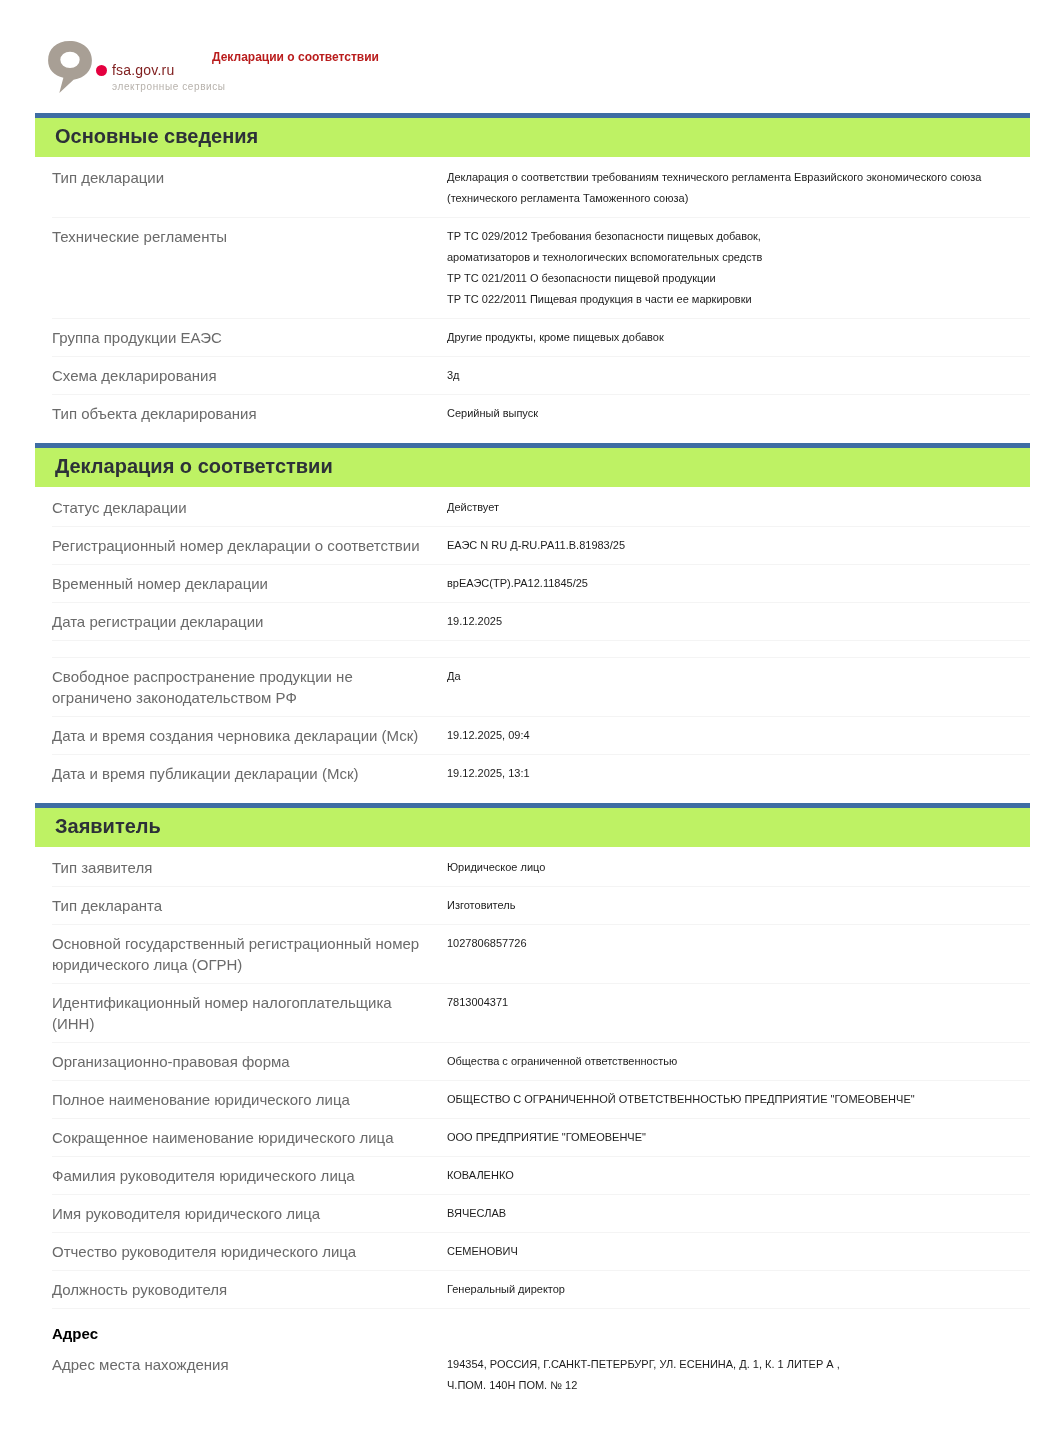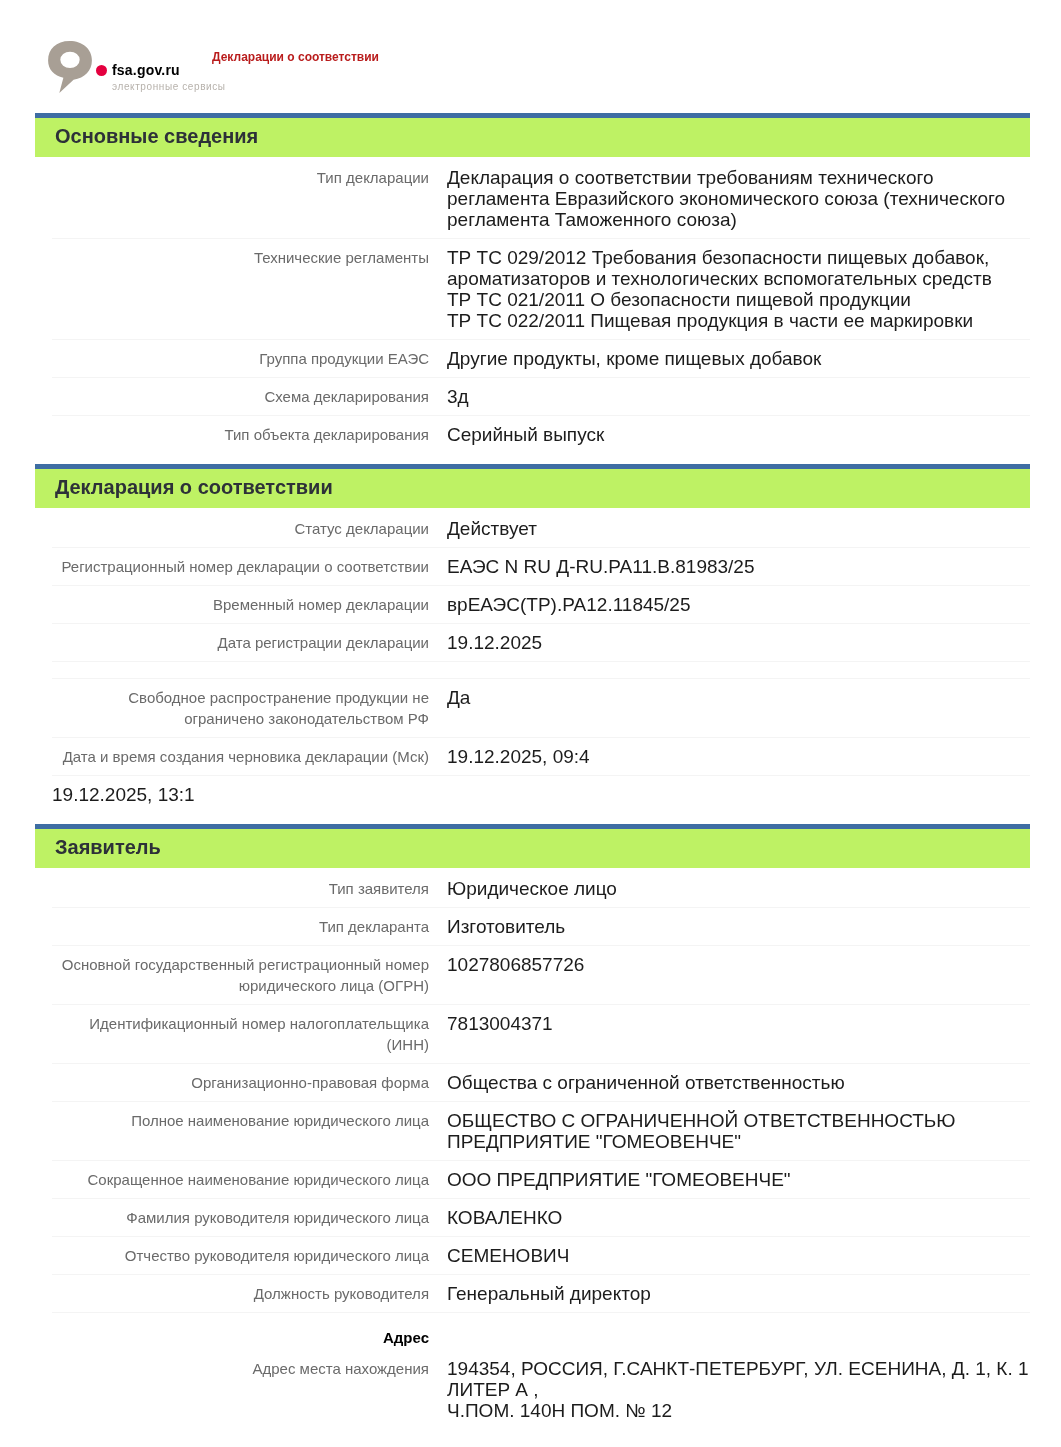--- a/index.html
+++ b/index.html
@@ -12,21 +12,21 @@
   }
   .page{width:1061px;height:1447px;position:relative;}
 
   
   .doc-header{position:relative;height:113px;}
   .logo{position:absolute;left:46px;top:40px;display:flex;align-items:flex-start;}
   .logo-mark{width:48px;height:54px;flex:0 0 auto;}
   .logo-side{margin-left:2px;margin-top:22px;}
   .logo-row{display:flex;align-items:center;}
   .logo-dot{width:11px;height:11px;border-radius:50%;background:#e4003f;margin-right:5px;}
-  .logo-domain{color:#000000;font-size:14px;font-weight:bold;letter-spacing:.2px;}
+  .logo-domain{color:#7f1d1d;font-size:14px;font-weight:normal;letter-spacing:.2px;}
   .logo-sub{color:#b7b2ac;font-size:10px;letter-spacing:.6px;margin-top:3px;margin-left:16px;}
   .doc-title{
     position:absolute;left:212px;top:50px;
     font-size:12px;font-weight:bold;color:#b91c1c;
   }
 
   
   .content{padding:0 31px 0 35px;}
   .band{
     border-top:5px solid #3e6da3;
@@ -38,24 +38,23 @@
   .row{
     display:grid;
     grid-template-columns:395px 1fr;
     padding:8px 0;
     border-bottom:1px solid #f4f4f4;
   }
   .row:last-child{border-bottom:none;}
   .row .label{
     color:#6a6a6a;font-size:15px;line-height:21px;
     padding-right:18px;
-    text-align:right;
   }
   .row .value{
-    color:#1c1c1c;font-size:19px;line-height:21px;
+    color:#1c1c1c;font-size:11px;line-height:21px;
     white-space:pre-line;
   }
   .row.subheading{border-bottom:none;padding-top:14px;padding-bottom:2px;}
   .row.subheading .label{color:#000000;font-weight:bold;}
   section{margin-bottom:11px;}
 </style>
 </head>
 <body>
 
 <div class="page">
@@ -133,20 +132,21 @@
         </div>
         <div class="row">
           <div class="label">Свободное распространение продукции не ограничено законодательством РФ</div>
           <div class="value">Да</div>
         </div>
         <div class="row">
           <div class="label">Дата и время создания черновика декларации (Мск)</div>
           <div class="value">19.12.2025, 09:4</div>
         </div>
         <div class="row">
+          <div class="label">Дата и время публикации декларации  (Мск)</div>
           <div class="value">19.12.2025, 13:1</div>
         </div>
       </div>
     </section>
 
     <section>
       <div class="band">Заявитель</div>
       <div class="rows">
         <div class="row">
           <div class="label">Тип заявителя</div>
@@ -174,20 +174,24 @@
         </div>
         <div class="row">
           <div class="label">Сокращенное наименование юридического лица</div>
           <div class="value">ООО ПРЕДПРИЯТИЕ "ГОМЕОВЕНЧЕ"</div>
         </div>
         <div class="row">
           <div class="label">Фамилия руководителя юридического лица</div>
           <div class="value">КОВАЛЕНКО</div>
         </div>
         <div class="row">
+          <div class="label">Имя руководителя юридического лица</div>
+          <div class="value">ВЯЧЕСЛАВ</div>
+        </div>
+        <div class="row">
           <div class="label">Отчество руководителя юридического лица</div>
           <div class="value">СЕМЕНОВИЧ</div>
         </div>
         <div class="row">
           <div class="label">Должность руководителя</div>
           <div class="value">Генеральный директор</div>
         </div>
         <div class="row subheading">
           <div class="label">Адрес</div>
           <div class="value"></div>

